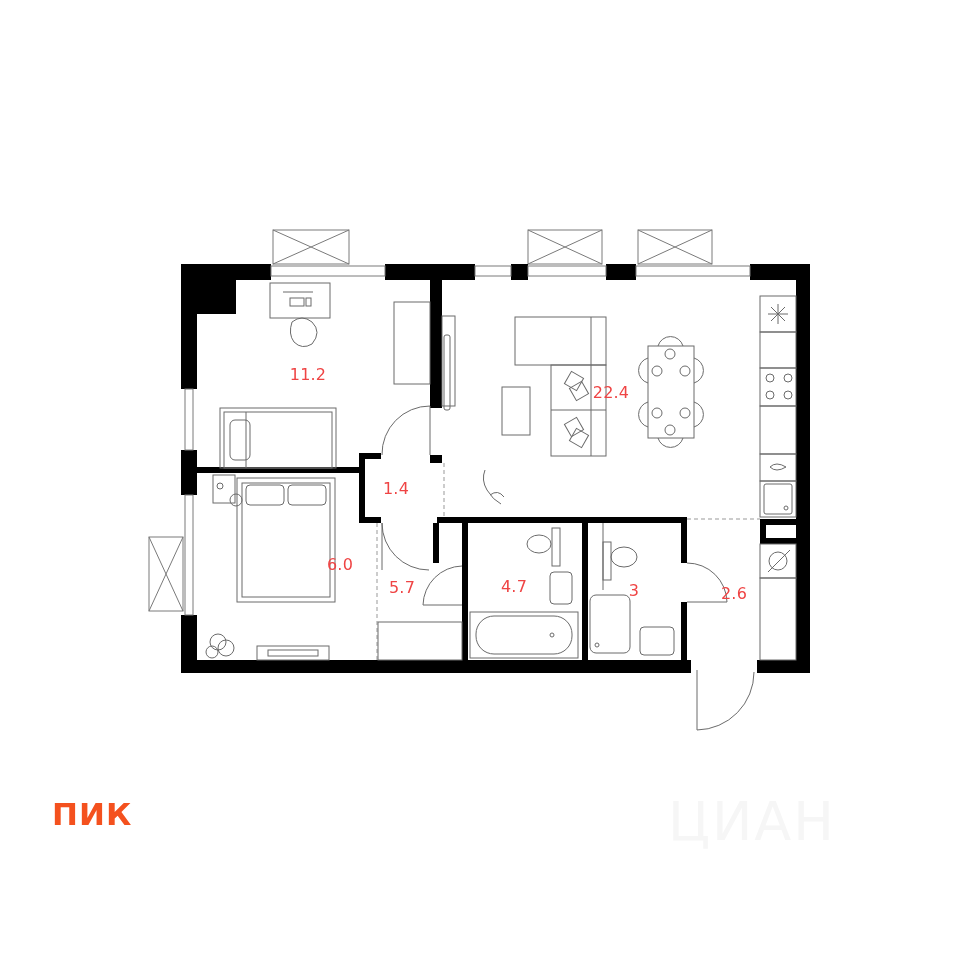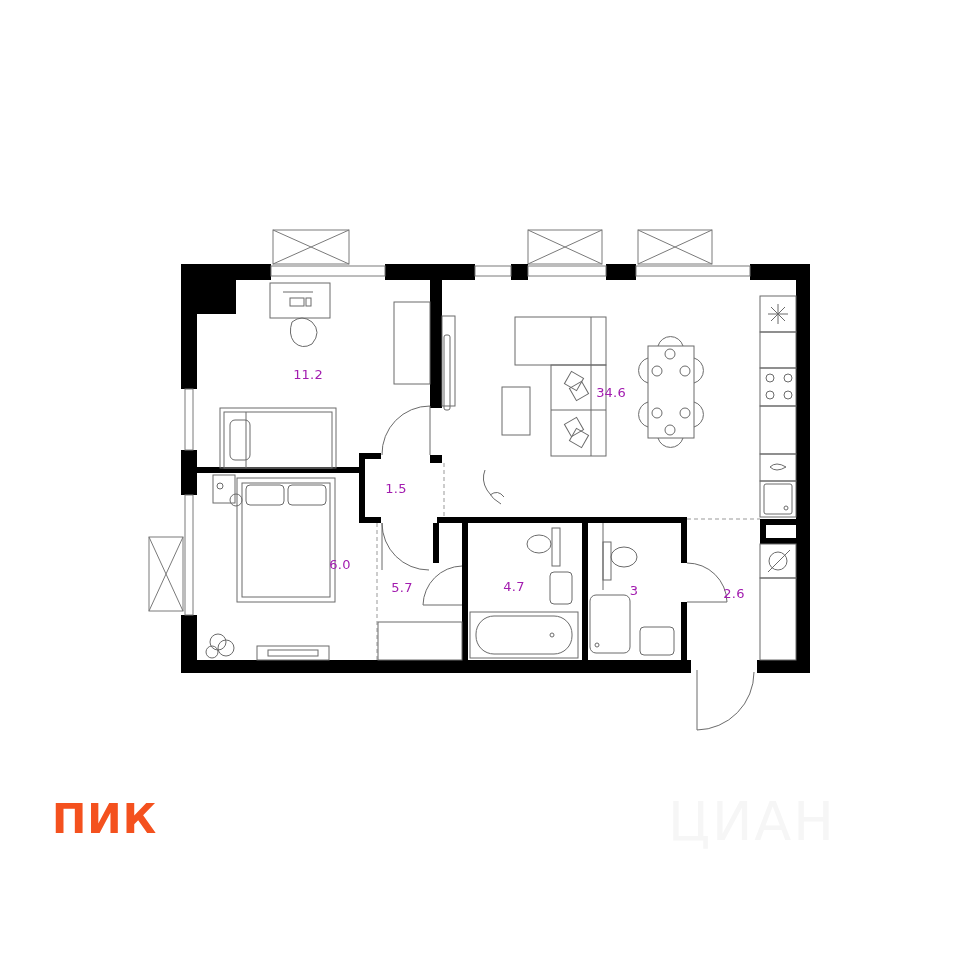--- a/index.html
+++ b/index.html
@@ -1,22 +1,22 @@
 <!DOCTYPE html>
 <html><head>
   <meta charset="utf-8">
   <style>
     html, body { margin: 0; padding: 0; background: #ffffff; }
     body { width: 960px; height: 960px; position: relative; overflow: hidden;
            font-family: "DejaVu Sans", sans-serif; }
     #plan { position: absolute; left: 0; top: 0; width: 960px; height: 960px; }
-    .label { position: absolute; font-size: 13px; color: #a21caf; transform: translate(-50%, -50%);
+    .label { position: absolute; font-size: 16px; color: #ef4444; transform: translate(-50%, -50%);
              white-space: nowrap; letter-spacing: 0.2px; }
     .logo { position: absolute; left: 52px; top: 799px; font-family: "DejaVu Sans", sans-serif;
-            font-weight: bold; font-size: 41px; letter-spacing: 1px; line-height: 1; }
+            font-weight: bold; font-size: 31px; letter-spacing: 1px; line-height: 1; }
     .watermark { position: absolute; left: 668px; top: 790px; font-size: 54px; color: #f6f6f6;
                  font-family: "DejaVu Sans", sans-serif; letter-spacing: 2px; }
   </style>
 </head>
 <body>
 
 <svg id="plan" viewBox="0 0 960 960" xmlns="http://www.w3.org/2000/svg">
   <g fill="none" stroke="#7a7a7a" stroke-width="1">
 
     <g>
@@ -240,22 +240,22 @@
       <rect x="603" y="542" width="8" height="38"></rect>
       <ellipse cx="624" cy="557" rx="13" ry="10"></ellipse>
       <rect x="590" y="595" width="40" height="58" rx="6"></rect>
       <circle cx="597" cy="645" r="2"></circle>
       <rect x="640" y="627" width="34" height="28" rx="4"></rect>
     </g>
   </g>
 </svg>
 
 <div class="label" style="left:308px;top:374px">11.2</div>
-<div class="label" style="left:611px;top:392px">34.6</div>
-<div class="label" style="left:396px;top:488px">1.5</div>
+<div class="label" style="left:611px;top:392px">22.4</div>
+<div class="label" style="left:396px;top:488px">1.4</div>
 <div class="label" style="left:340px;top:564px">6.0</div>
 <div class="label" style="left:402px;top:587px">5.7</div>
 <div class="label" style="left:514px;top:586px">4.7</div>
 <div class="label" style="left:634px;top:590px">3</div>
 <div class="label" style="left:734px;top:593px">2.6</div>
 
 <div class="watermark">ЦИАН</div>
 <div class="logo" style="color: rgb(244, 81, 30);">ПИК</div>
 
 </body></html>

